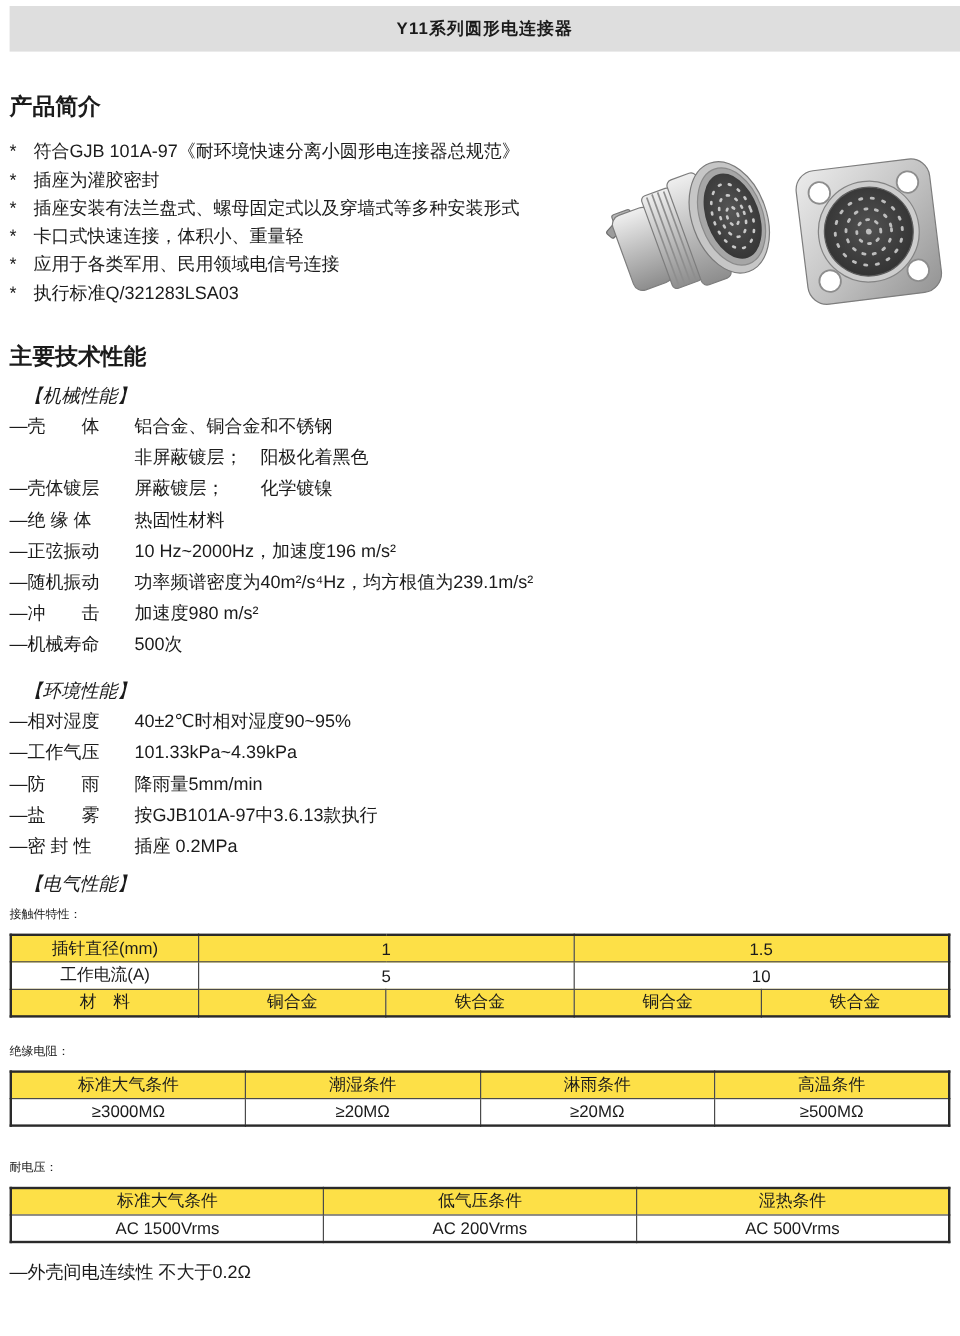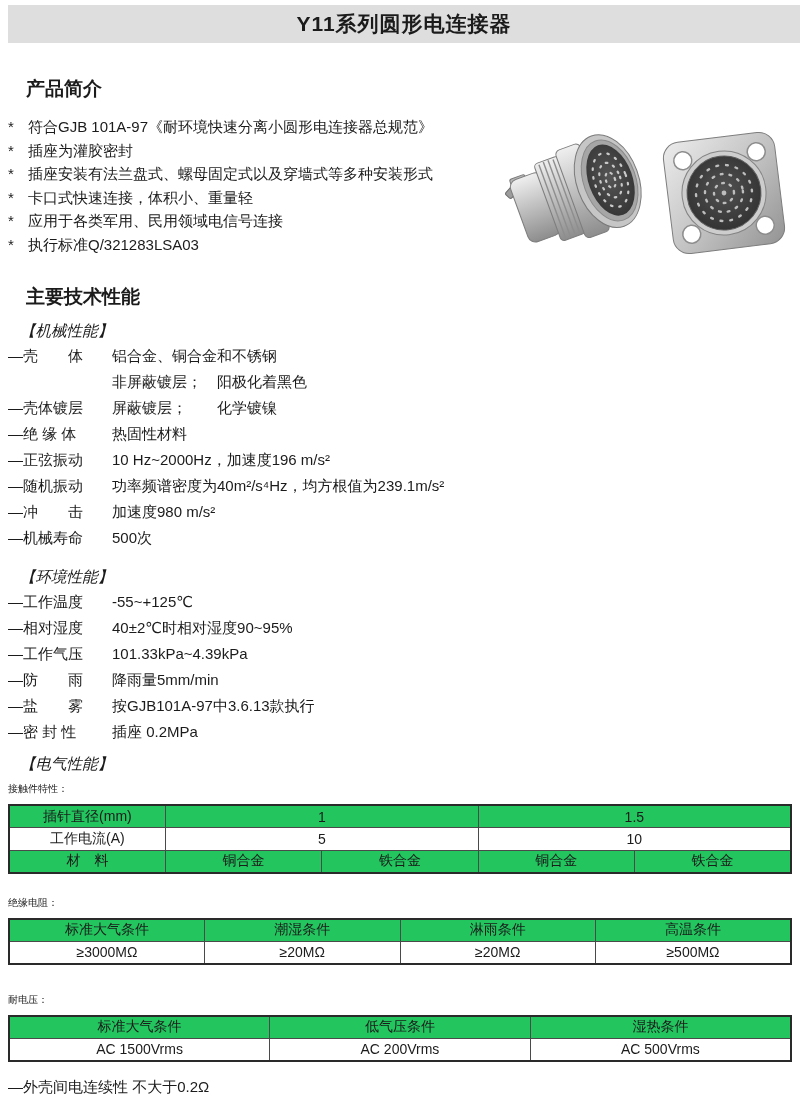--- a/index.html
+++ b/index.html
@@ -9,24 +9,24 @@
     font-family:"Liberation Sans","DejaVu Sans",sans-serif;
     color:#1b1b1b;
   }
   .page { width:800px; height:1113px; position:relative; }
 
   
   .title-bar {
     margin:5px 0 0 8px; height:38px; background:#dedede;
     display:flex; align-items:center; justify-content:center;
   }
-  .title-bar h1 { font-size:21px; font-weight:bold; letter-spacing:1px; }
+  .title-bar h1 { font-size:14px; font-weight:bold; letter-spacing:1px; }
 
   
-  h2.section { font-size:19px; font-weight:bold; padding-left:26px; }
+  h2.section { font-size:19px; font-weight:bold; padding-left:8px; }
   #intro-heading   { margin-top:33px; }
   #perf-heading    { margin-top:13px; }
 
   
   .intro-row { display:flex; margin-top:13px; height:156px; }
   ul.bullets { list-style:none; flex:1; padding-left:8px; font-size:15px; }
   ul.bullets li { line-height:23.5px; white-space:pre; display:flex; }
   ul.bullets .star { width:20px; flex:none; }
 
   .photos { width:300px; height:156px; position:relative; margin-right:4px; }
@@ -51,21 +51,21 @@
 
   table {
     margin:3px 0 0 8px; width:784px;
     border-collapse:collapse; font-size:14px;
     border:2px solid #2a2a2a; table-layout:fixed;
   }
   td {
     border:1px solid #4a4a4a; height:22.5px;
     text-align:center; vertical-align:middle; padding:0 2px;
   }
-  tr.gray td { background:#22c55e; }
+  tr.gray td { background:#fde047; }
 
   .notes { margin-top:12px; padding-left:8px; font-size:15px; }
   .notes div { line-height:25px; }
 </style>
 </head>
 <body>
 
 <div class="page">
 
   <header class="title-bar">
@@ -188,24 +188,20 @@
       </div>
     <div class="spec-row">
         <span class="spec-label">—机械寿命</span>
         <span class="spec-value">500次</span>
       </div>
   </div>
 
   <div class="subhead" id="env-subhead">【环境性能】</div>
   <div>
     <div class="spec-row">
-        <span class="spec-label">—工作温度</span>
-        <span class="spec-value">-55~+125℃</span>
-      </div>
-    <div class="spec-row">
         <span class="spec-label">—相对湿度</span>
         <span class="spec-value">40±2℃时相对湿度90~95%</span>
       </div>
     <div class="spec-row">
         <span class="spec-label">—工作气压</span>
         <span class="spec-value">101.33kPa~4.39kPa</span>
       </div>
     <div class="spec-row">
         <span class="spec-label">—防　　雨</span>
         <span class="spec-value">降雨量5mm/min</span>

